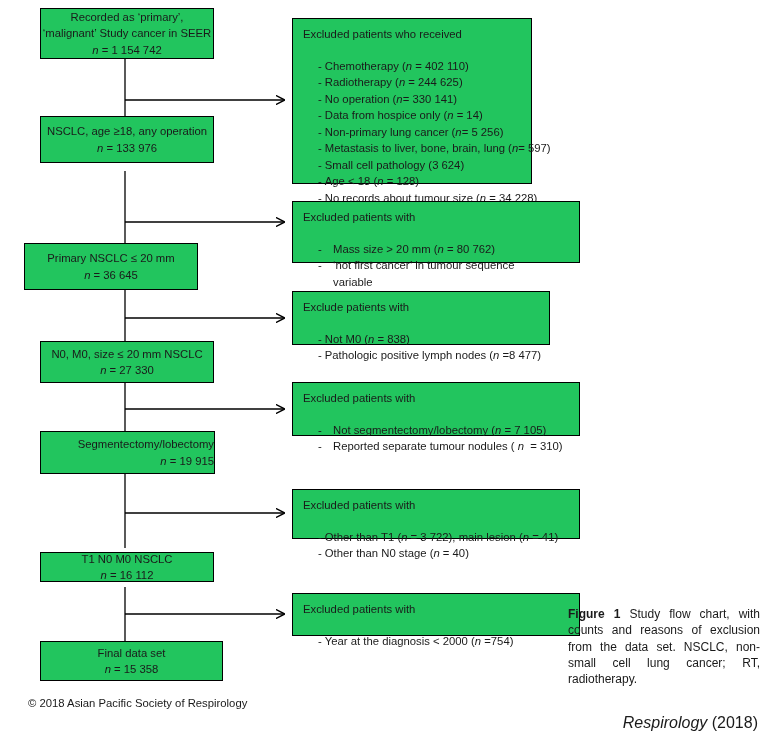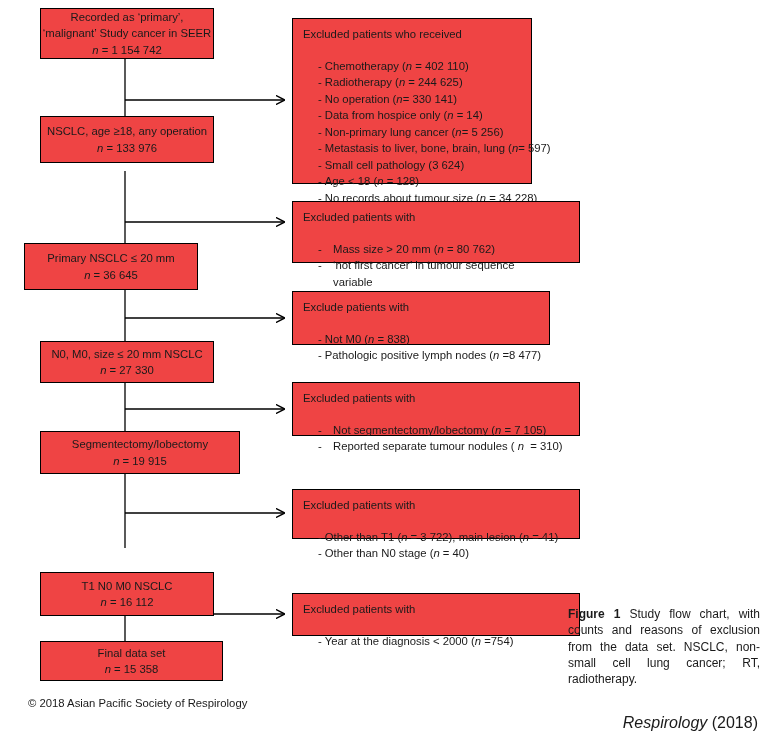--- a/index.html
+++ b/index.html
@@ -26,21 +26,21 @@
     top: 0;
     width: 780px;
     height: 732px;
     pointer-events: none;
   }
   
   .box {
     position: absolute;
     box-sizing: border-box;
     border: 1.6px solid #000000;
-    background: #ef4444;
+    background: #22c55e;
   }
   .main-box {
     display: flex;
     flex-direction: column;
     align-items: center;
     justify-content: center;
     text-align: center;
     font-size: 11.3px;
     line-height: 1.42;
   }
@@ -161,26 +161,26 @@
   <div class="box main-box" style="left:24px; top:243px; width:174px; height:47px;">
     <span class="line">Primary NSCLC ≤ 20 mm</span>
     <span class="line"><em class="n">n</em> = 36 645</span>
   </div>
 
   <div class="box main-box" style="left:40px; top:341px; width:174px; height:42px;">
     <span class="line">N0, M0, size ≤ 20 mm NSCLC</span>
     <span class="line"><em class="n">n</em> = 27 330</span>
   </div>
 
-  <div class="box main-box" style="left:40px; top:431px; width:200px; height:43px;">
+  <div class="box main-box" style="left:40px; top:431px; width:175px; height:43px;align-items:flex-end;">
     <span class="line">Segmentectomy/lobectomy</span>
     <span class="line"><em class="n">n</em> = 19 915</span>
   </div>
 
-  <div class="box main-box" style="left:40px; top:572px; width:174px; height:44px;">
+  <div class="box main-box" style="left:40px; top:552px; width:174px; height:30px;">
     <span class="line">T1 N0 M0 NSCLC</span>
     <span class="line"><em class="n">n</em> = 16 112</span>
   </div>
 
   <div class="box main-box" style="left:40px; top:641px; width:183px; height:40px;">
     <span class="line">Final data set</span>
     <span class="line"><em class="n">n</em> = 15 358</span>
   </div>
 
   <div class="box excl-box" style="left:292px; top:18px; width:240px; height:166px;">

